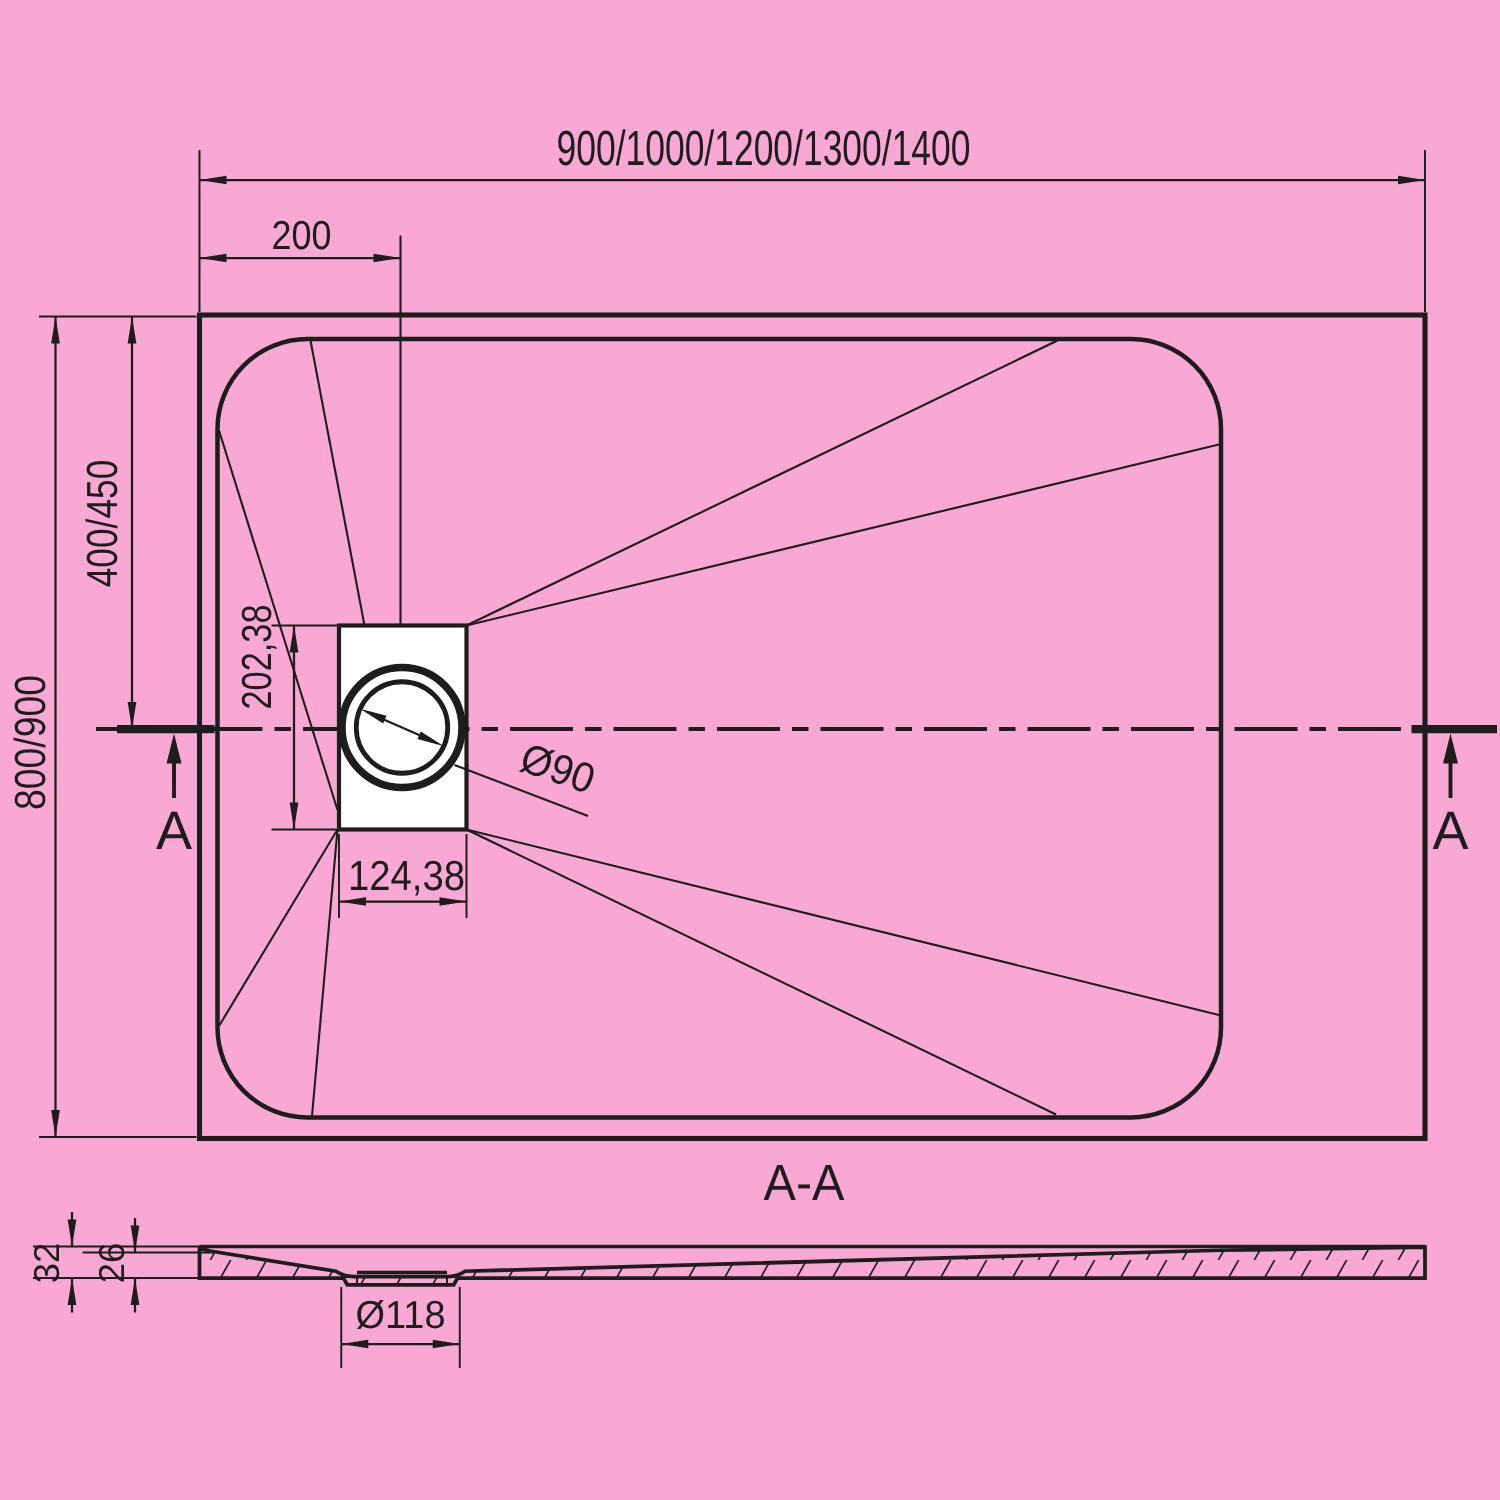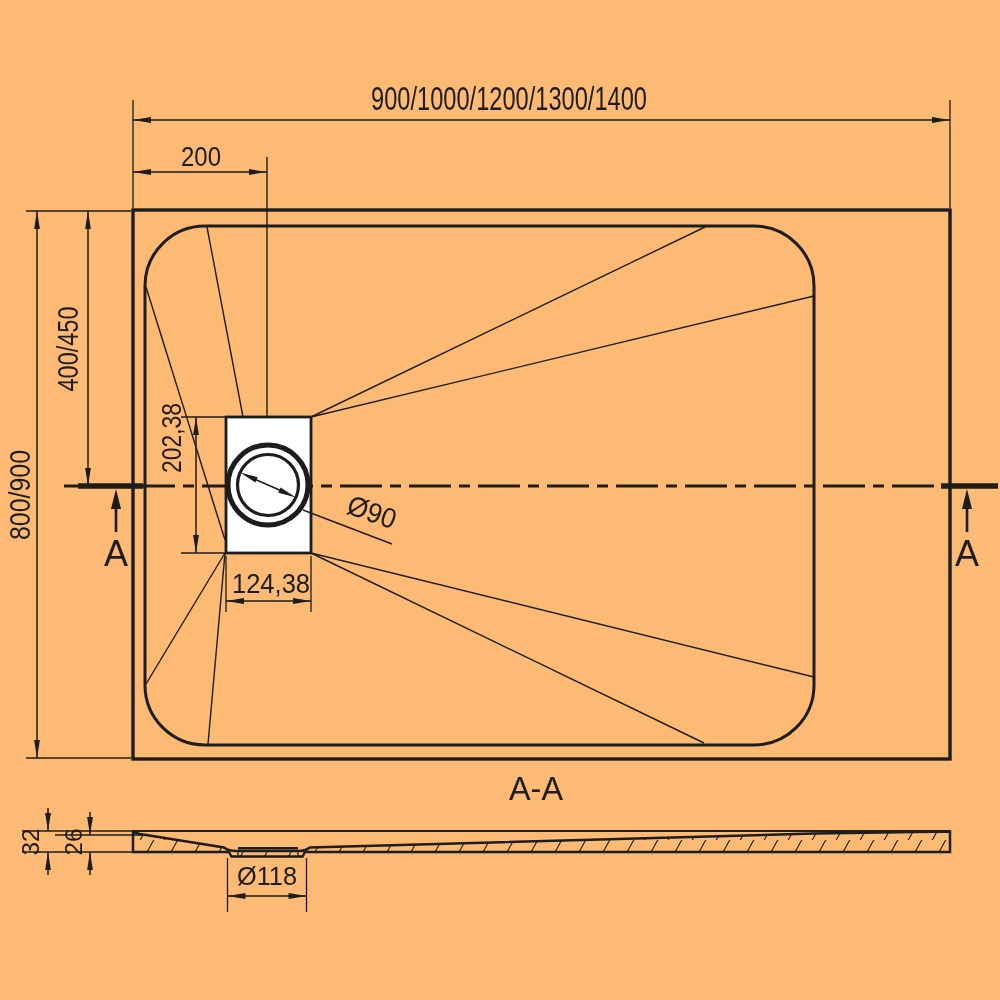--- a/index.html
+++ b/index.html
@@ -1,16 +1,16 @@
 <!DOCTYPE html>
 <html><head>
 <meta charset="utf-8">
 <style>
   html,body{margin:0;padding:0;background:#ffffff;}
-  .page{width:1000px;height:1000px;background:#fdba74;position:relative;overflow:hidden;}
+  .page{width:1000px;height:1000px;background:#f9a8d4;position:relative;overflow:hidden;}
   svg{display:block;}
   text{font-family:"Liberation Sans", sans-serif; fill:#1d1d1d;}
 </style>
 </head>
 <body>
 
 <div class="page">
 <svg width="1000" height="1000" viewBox="0 0 1000 1000">
   <defs>
     <marker id="daE" markerUnits="userSpaceOnUse" markerWidth="20" markerHeight="8" refX="19" refY="4" orient="auto">

